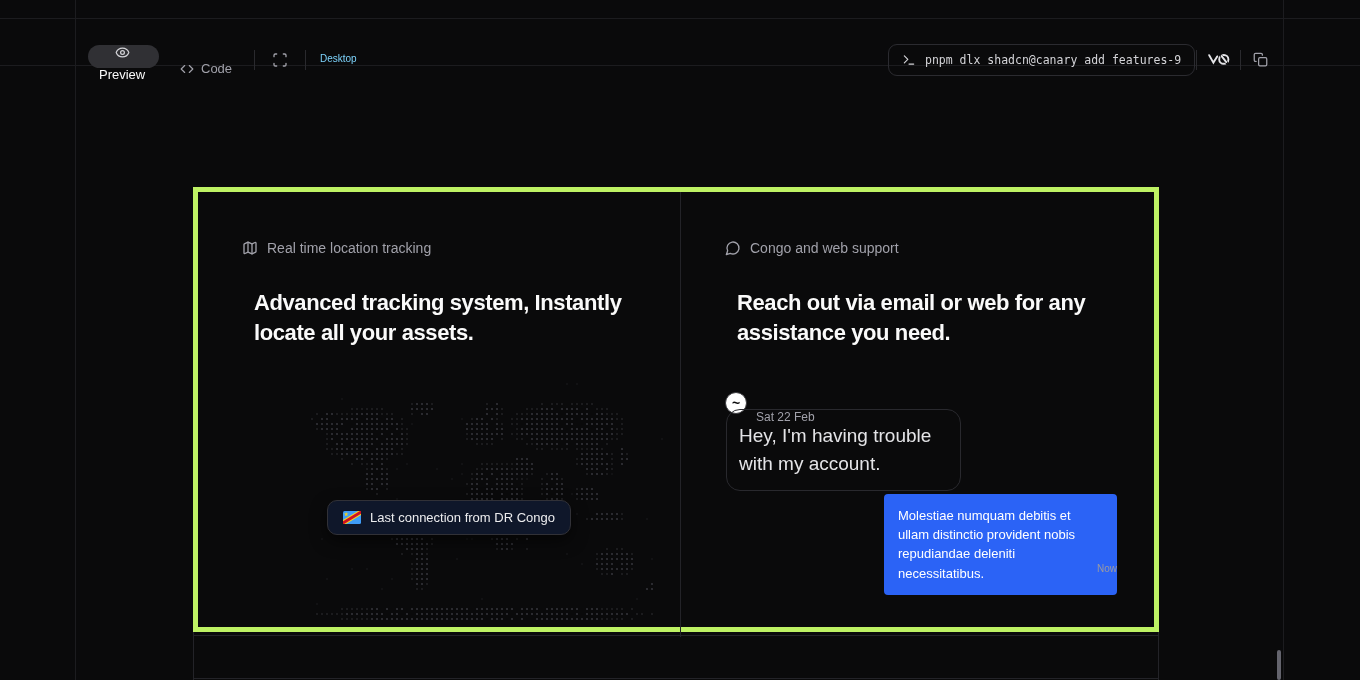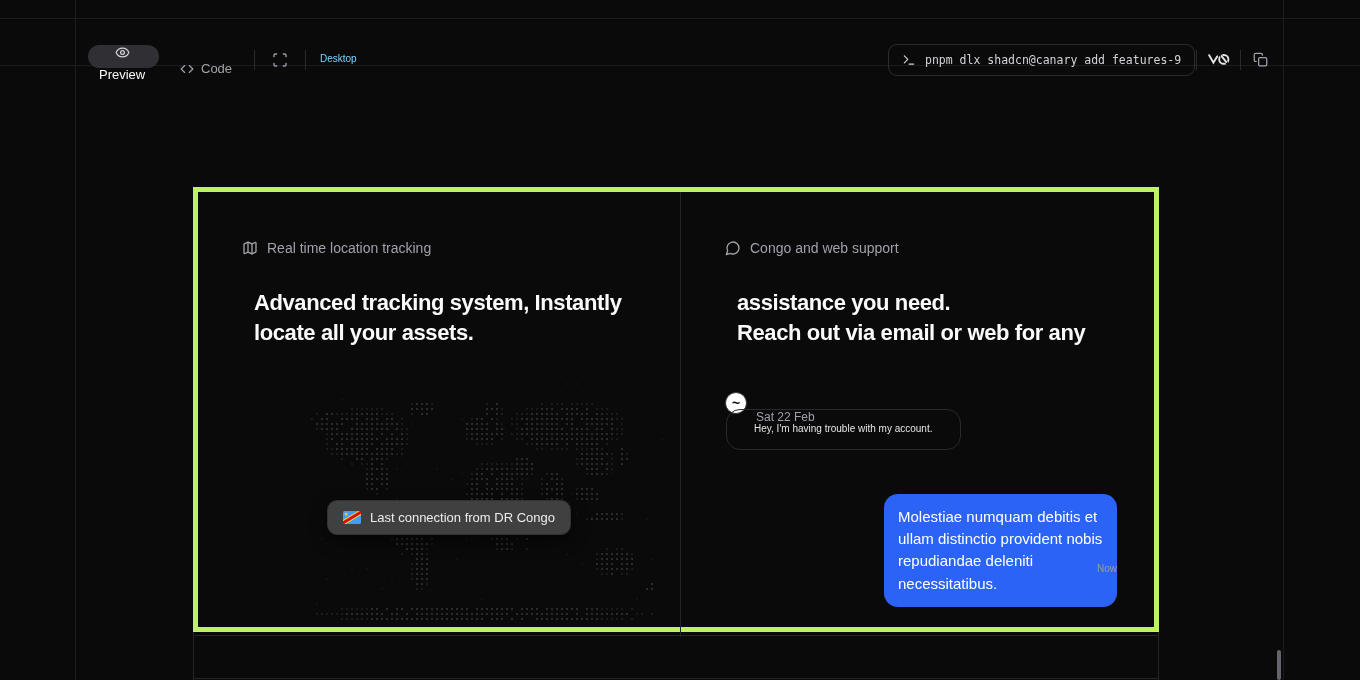--- a/index.html
+++ b/index.html
@@ -32,34 +32,34 @@
   .cell.left { left:0; border-right:1px solid #232328; }
   .cell.right { left:483px; }
   .card-label { position:absolute; left:44px; top:48px; display:flex; align-items:center;
     gap:9px; color:#a1a1aa; font-size:14px; }
   .card-heading { position:absolute; left:56px; top:96px; color:#fafafa; font-size:22px;
     font-weight:700; letter-spacing:-0.4px; line-height:30px; white-space:nowrap; }
 
   
   .map-wrap { position:absolute; left:107px; top:190px; width:360px; height:240px; }
   .map-badge { position:absolute; left:129px; top:308px; height:35px; display:flex;
-    align-items:center; gap:9px; padding:0 15px; background:#404040; border:1px solid #313137;
+    align-items:center; gap:9px; padding:0 15px; background:#0f172a; border:1px solid #313137;
     border-radius:10px; box-shadow:0 6px 16px rgba(0,0,0,.55); color:#ececee; font-size:13px;
     white-space:nowrap; }
 
   
   .chat-date-row { position:absolute; left:44px; top:190px; display:flex; align-items:center; gap:9px; }
   .chat-avatar { width:22px; height:22px; border-radius:50%; background:#fff; color:#0a0a0b;
     font-weight:700; font-size:14px; display:flex; align-items:center; justify-content:center;
     border:1px solid #3a3a3e; }
   .chat-date { color:#a1a1aa; font-size:12px;margin-top:28px; }
   .bubble-in { position:absolute; left:45px; top:217px; width:235px; border:1px solid #29292e;
-    border-radius:14px; padding:12px 27px; color:#e4e4e7; font-size:10px; line-height:1.48; }
+    border-radius:14px; padding:12px 12px; color:#e4e4e7; font-size:19px; line-height:1.48; }
   .bubble-out { position:absolute; left:203px; top:302px; width:233px; background:#2b63f6;
-    border-radius:14px; padding:12px 14px; color:#ffffff; font-size:15px; line-height:1.48; }
+    border-radius:4px; padding:12px 14px; color:#ffffff; font-size:13px; line-height:1.48; }
   .bubble-time { position:absolute; left:203px; top:371px; width:233px; text-align:right;
     color:#9a9aa2; font-size:10px; }
 
   
   .line2 { left:193px; top:635px; width:966px; height:1px; background:#232328; }
   .ext-l { left:193px; top:632px; width:1px; height:48px; background:#232328; }
   .ext-r { left:1158px; top:632px; width:1px; height:48px; background:#232328; }
   .next-top { left:193px; top:678px; width:966px; height:1px; background:#232328; }
 
   .scroll-thumb { left:1277px; top:650px; width:4px; height:30px; background:#64646d; border-radius:2px; }
@@ -1154,22 +1154,22 @@
     <div class="cell right">
       <div class="card-label">
         <span class="tb-icon">
           <svg width="16" height="16" viewBox="0 0 24 24" fill="none" stroke="currentColor" stroke-width="2" stroke-linecap="round" stroke-linejoin="round">
               <path d="M7.9 20A9 9 0 1 0 4 16.1L2 22Z"></path>
             </svg>
         </span>
         <span>Congo and web support</span>
       </div>
       <div class="card-heading">
+        <div>Reach out via email or web for any</div>
         <div>assistance you need.</div>
-        <div>Reach out via email or web for any</div>
       </div>
 
       <div class="chat-date-row">
         <span class="chat-avatar">~</span>
         <span class="chat-date">Sat 22 Feb</span>
       </div>
       <div class="bubble-in">Hey, I'm having trouble with my account.</div>
       <div class="bubble-out">Molestiae numquam debitis et ullam distinctio provident nobis repudiandae deleniti necessitatibus.</div>
       <div class="bubble-time">Now</div>
     </div>

